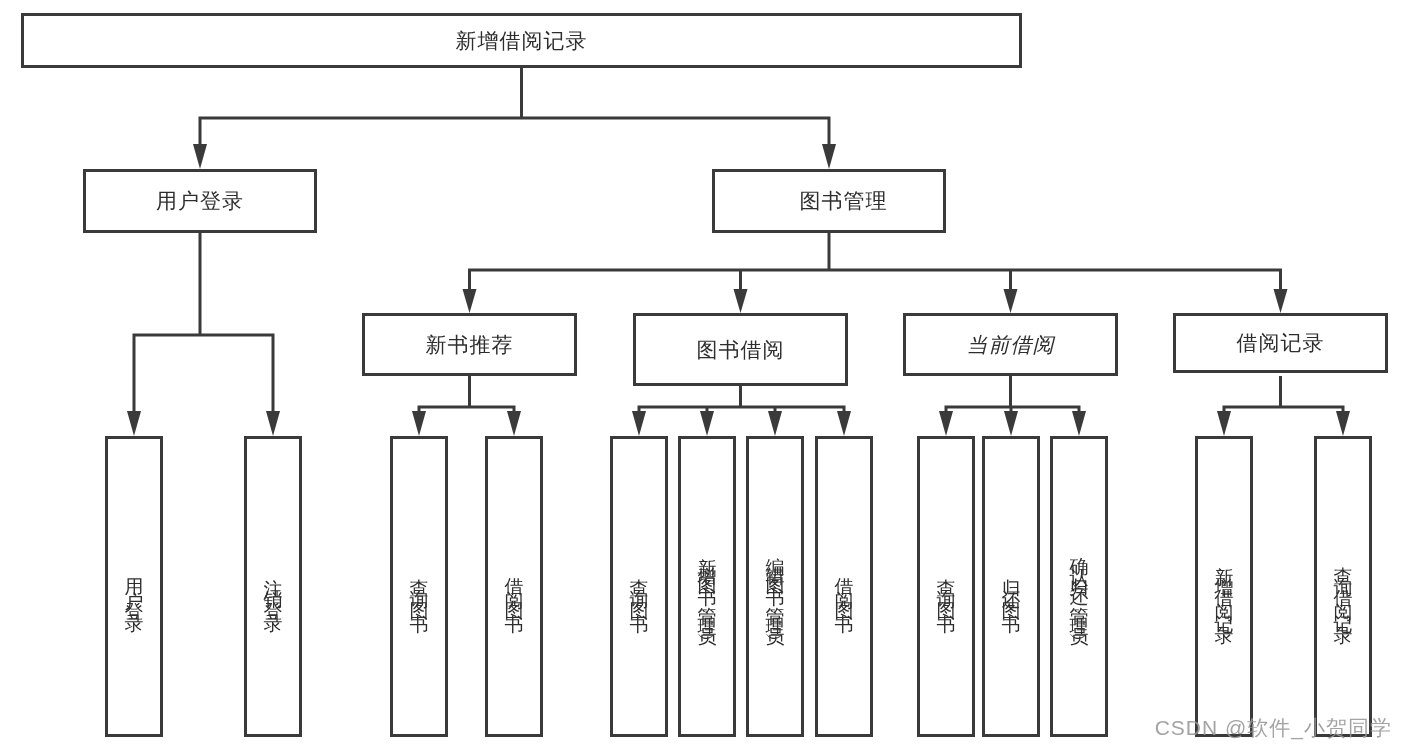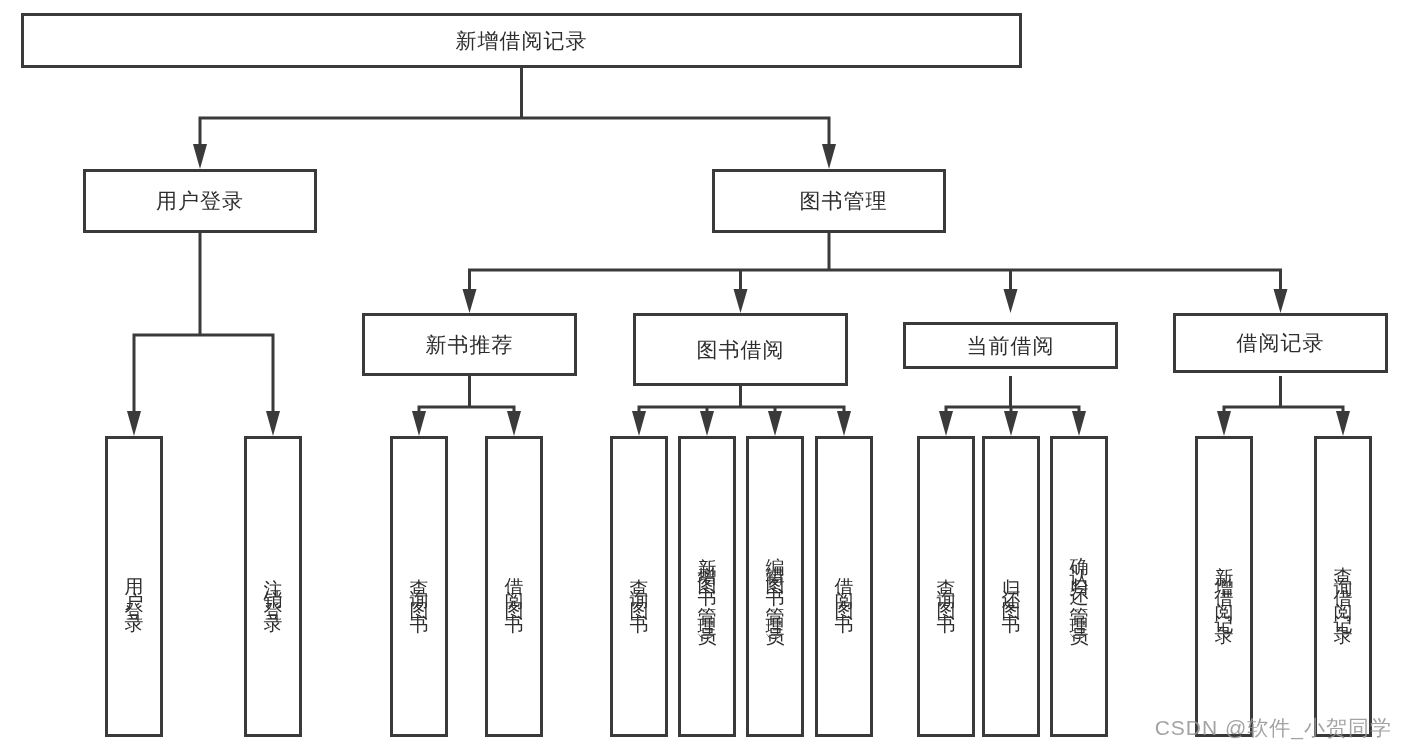--- a/index.html
+++ b/index.html
@@ -105,21 +105,21 @@
   <div class="node h-node" style="left:712px; top:169px; width:234px; height:64px;padding-left:29px;">
     <span>图书管理</span>
   </div>
 
   <div class="node h-node" style="left:362px; top:313px; width:215px; height:63px;">
     <span>新书推荐</span>
   </div>
   <div class="node h-node" style="left:633px; top:313px; width:215px; height:73px;">
     <span>图书借阅</span>
   </div>
-  <div class="node h-node" style="left:903px; top:322px; width:215px; height:47px;">
+  <div class="node h-node" style="left:903px; top:313px; width:215px; height:63px;font-style:italic;">
     <span>当前借阅</span>
   </div>
   <div class="node h-node" style="left:1173px; top:313px; width:215px; height:60px;">
     <span>借阅记录</span>
   </div>
 
   <div class="node v-node" style="left:105px; top:436px; width:58px; height:301px;">
     <span class="v-label">用户登录</span>
   </div>
   <div class="node v-node" style="left:244px; top:436px; width:58px; height:301px;">

